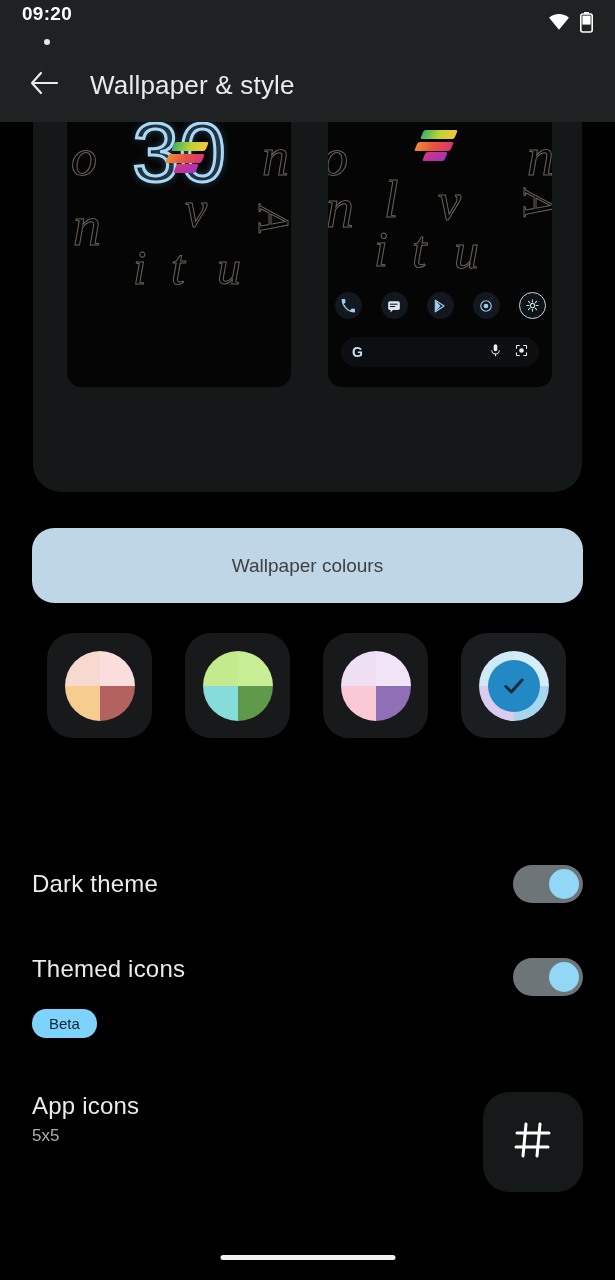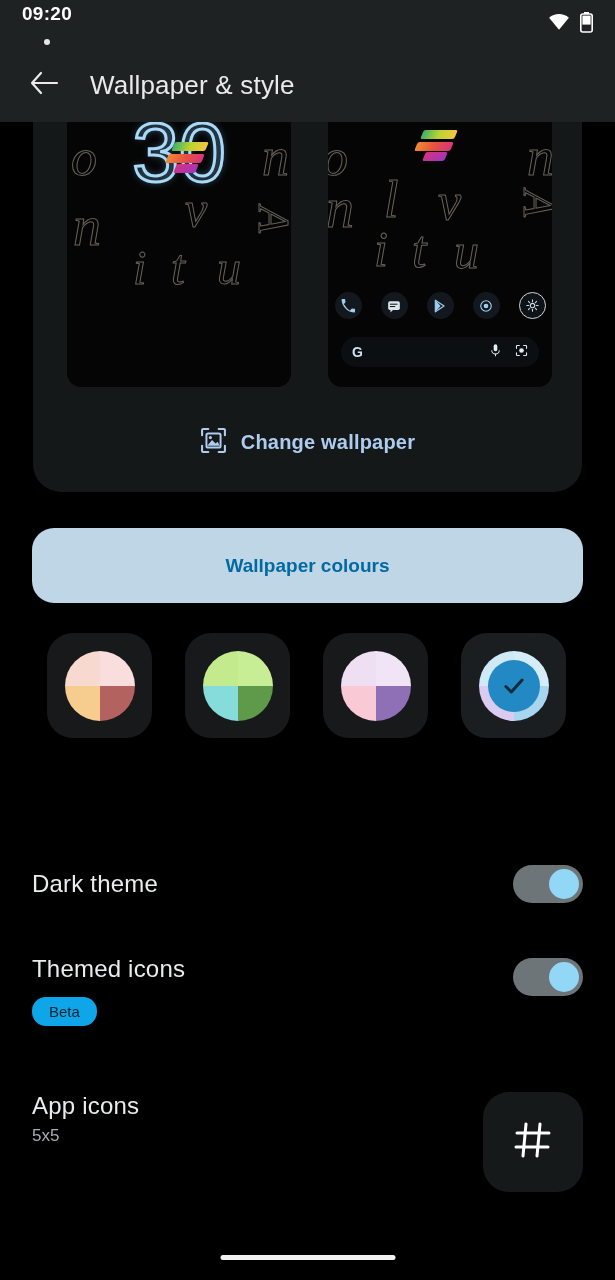--- a/index.html
+++ b/index.html
@@ -92,21 +92,21 @@
   }
   .change-wp-label{ color:#aecbf0; font-size:20px; font-weight:bold; letter-spacing:.2px; }
 
   
   .tabs{ position:absolute; top:528px; left:32px; width:551px; display:flex; gap:14px; }
   .tab{
     flex:1; height:75px; border-radius:22px;
     display:flex; align-items:center; justify-content:center;
     font-size:19px; cursor:pointer;
   }
-  .tab.selected{ background:#bed6e6; color:#0369a1; font-weight:bold; }
+  .tab.selected{ background:#bed6e6; color:#404040; font-weight:normal; }
   .tab.unselected{ background:#191b1c; color:#c9cdcf; }
 
   
   .swatches{ position:absolute; top:633px; left:47px; width:525px; display:flex; gap:33px; }
   .sw-tile{
     width:105px; height:105px; border-radius:26px; background:#17191a;
     display:flex; align-items:center; justify-content:center; cursor:pointer; position:relative;
   }
   .sw-tile.selected{ background:#1b1e20; }
   .sw-circle{ width:70px; height:70px; border-radius:50%; position:relative; overflow:hidden; }
@@ -119,22 +119,22 @@
   }
 
   
   .row{ position:absolute; left:32px; width:551px; display:flex; align-items:flex-start; justify-content:space-between; }
   .row-dark{ top:833px; align-items:center;margin-top:32px; }
   .row-themed{ top:955px;gap:40px; }
   .row-grid{ top:1092px; }
   .row-title{ color:#e9ebec; font-size:24px; letter-spacing:.2px; }
   .row-sub{ color:#a8adaf; font-size:17px; margin-top:6px; }
   .beta{
-    display:inline-block; margin-top:14px;
-    background:#0ea5e9; color:#0d2430;
+    display:inline-block; margin-top:26px;
+    background:#7dd3fc; color:#0d2430;
     font-size:15px; padding:6px 17px; border-radius:14px;
   }
   .toggle{
     width:70px; height:38px; border-radius:19px; background:#6d7578;
     position:relative; cursor:pointer; flex-shrink:0;
   }
   .toggle .knob{
     position:absolute; top:4px; right:4px; width:30px; height:30px;
     border-radius:50%; background:#93d7f7;
   }
@@ -290,36 +290,20 @@
                     <path d="M16 12 V15 A1 1 0 0 1 15 16 H12"></path>
                     <path d="M6 16 H3 A1 1 0 0 1 2 15 V12"></path>
                   </g>
                 </svg>
             </span>
           </span>
         </div>
       </div>
     </div>
 
-    <div class="change-wp">
-      <span>
-        <svg width="27" height="27" viewBox="0 0 26 26">
-          <g fill="none" stroke="#aecbf0" stroke-width="2" stroke-linecap="round">
-            <path d="M2 8 V3 A1 1 0 0 1 3 2 H8"></path>
-              <path d="M18 2 H23 A1 1 0 0 1 24 3 V8"></path>
-            <path d="M24 18 V23 A1 1 0 0 1 23 24 H18"></path>
-              <path d="M8 24 H3 A1 1 0 0 1 2 23 V18"></path>
-          </g>
-          <rect x="6.2" y="6.2" width="13.6" height="13.6" rx="1.6" fill="none" stroke="#aecbf0" stroke-width="1.9"></rect>
-          <circle cx="10" cy="10.2" r="1.5" fill="#aecbf0"></circle>
-          <path d="M7 18 L11.6 12.6 L15 16 L17 14.2 L19 18 Z" fill="#aecbf0"></path>
-        </svg>
-      </span>
-      <span class="change-wp-label">Change wallpaper</span>
-    </div>
   </div>
 
   <div class="tabs">
     <div class="tab selected">
       <span>Wallpaper colours</span>
     </div>
   </div>
 
   <div class="swatches">
 

